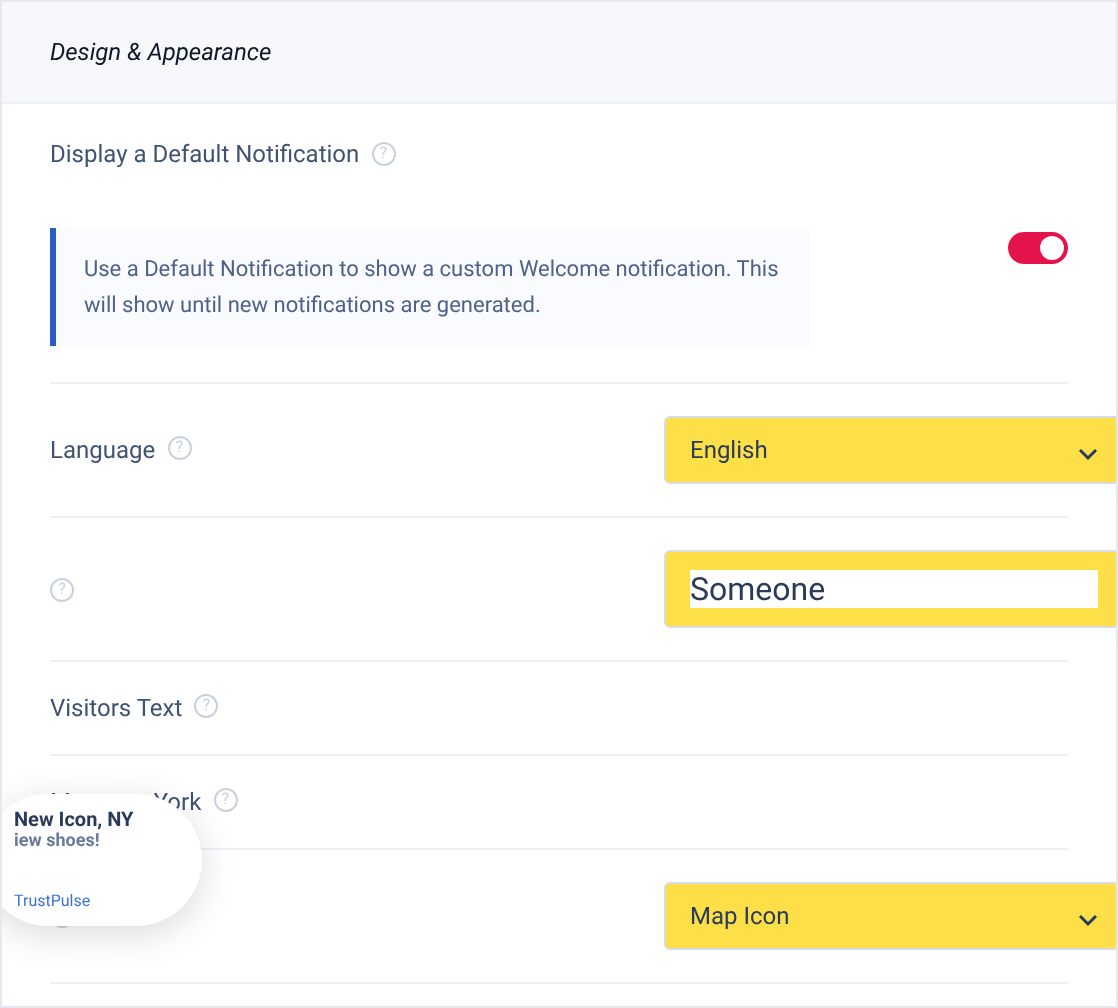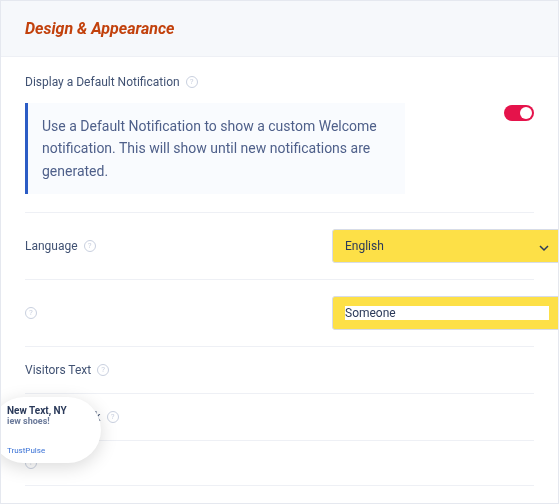--- a/index.html
+++ b/index.html
@@ -11,54 +11,54 @@
     overflow: hidden;
     position: relative;
     border: 1px solid #e5e8ef;
   }
   .header {
     background: #f6f8fb;
     padding: 18px 24px;
     border-bottom: 1px solid #eef0f5;
   }
   .header-title {
-    font-weight: 700;
+    font-weight: 400;
     font-style: italic;
-    font-size: 16px;
-    color: #c2410c;
+    font-size: 12px;
+    color: #0f172a;
   }
   .content { padding: 0 24px; }
   .section {
     padding: 18px 0;
     border-bottom: 1px solid #eef0f5;
   }
   .label-row {
     display: flex;
     align-items: center;
     gap: 6px;
     font-size: 12px;
     color: #415273;
-    margin-bottom: 14px;
+    margin-bottom: 30px;
   }
   .help-icon {
     width: 12px; height: 12px;
     border: 1px solid #c9d0df;
     border-radius: 50%;
     display: inline-flex;
     align-items: center;
     justify-content: center;
     font-size: 8px;
     color: #c9d0df;
     line-height: 1;
   }
   .desc-box {
     border-left: 3px solid #2c5cc5;
     background: #f9fbfe;
     padding: 12px 14px;
-    font-size: 14px;
+    font-size: 11px;
     line-height: 1.6;
     color: #4f608a;
     max-width: 380px;
   }
   .toggle-row {
     display: flex;
     align-items: flex-start;
     justify-content: space-between;
   }
   .toggle {
@@ -79,21 +79,21 @@
   }
   .field-row {
     display: flex;
     align-items: center;
     justify-content: space-between;
     padding: 16px 0;
     border-bottom: 1px solid #eef0f5;
   }
   .field-label {
     display: flex;
-    align-items: center;
+    align-items: flex-start;
     gap: 6px;
     font-size: 12px;
     color: #415273;
   }
   .field-control { width: 230px; }
   .select, .input {
     width: 100%;
     border: 1px solid #d7dce7;
     border-radius: 3px;
     padding: 9px 12px;
@@ -103,21 +103,21 @@
     position: relative;
     display: flex;
     align-items: flex-end;
     justify-content: space-between;
     margin-left: 28px;
   }
   .input input {
     border: none;
     outline: none;
     width: 100%;
-    font-size: 12px;
+    font-size: 16px;
     color: #2b3a5a;
     font-family: inherit;
   }
   .input input::placeholder { color: #9fabc5; }
   .chevron {
     width: 10px; height: 10px;
     display: inline-block;
   }
   .chevron svg { display: block; }
   .preview-bubble {
@@ -209,21 +209,31 @@
     <div class="field-label">
       <span>Message York</span>
       <span class="help-icon">?</span>
     </div>
   </div>
 
   <div class="field-row">
     <div class="field-label">
       <span class="help-icon">?</span>
     </div>
+    <div class="field-control">
+      <div class="select">
+        <span>Map Icon</span>
+        <span class="chevron">
+          <svg viewBox="0 0 10 10">
+              <path d="M1 3 L5 7 L9 3" fill="none" stroke="#2b3a5a" stroke-width="1.5"></path>
+            </svg>
+        </span>
+      </div>
+    </div>
   </div>
 
 </div>
 
 <div class="preview-bubble">
-  <div class="line1">New Text, NY</div>
+  <div class="line1">New Icon, NY</div>
   <div class="line2">iew shoes!</div>
   <div class="line3">TrustPulse</div>
 </div>
 
 </body></html>

